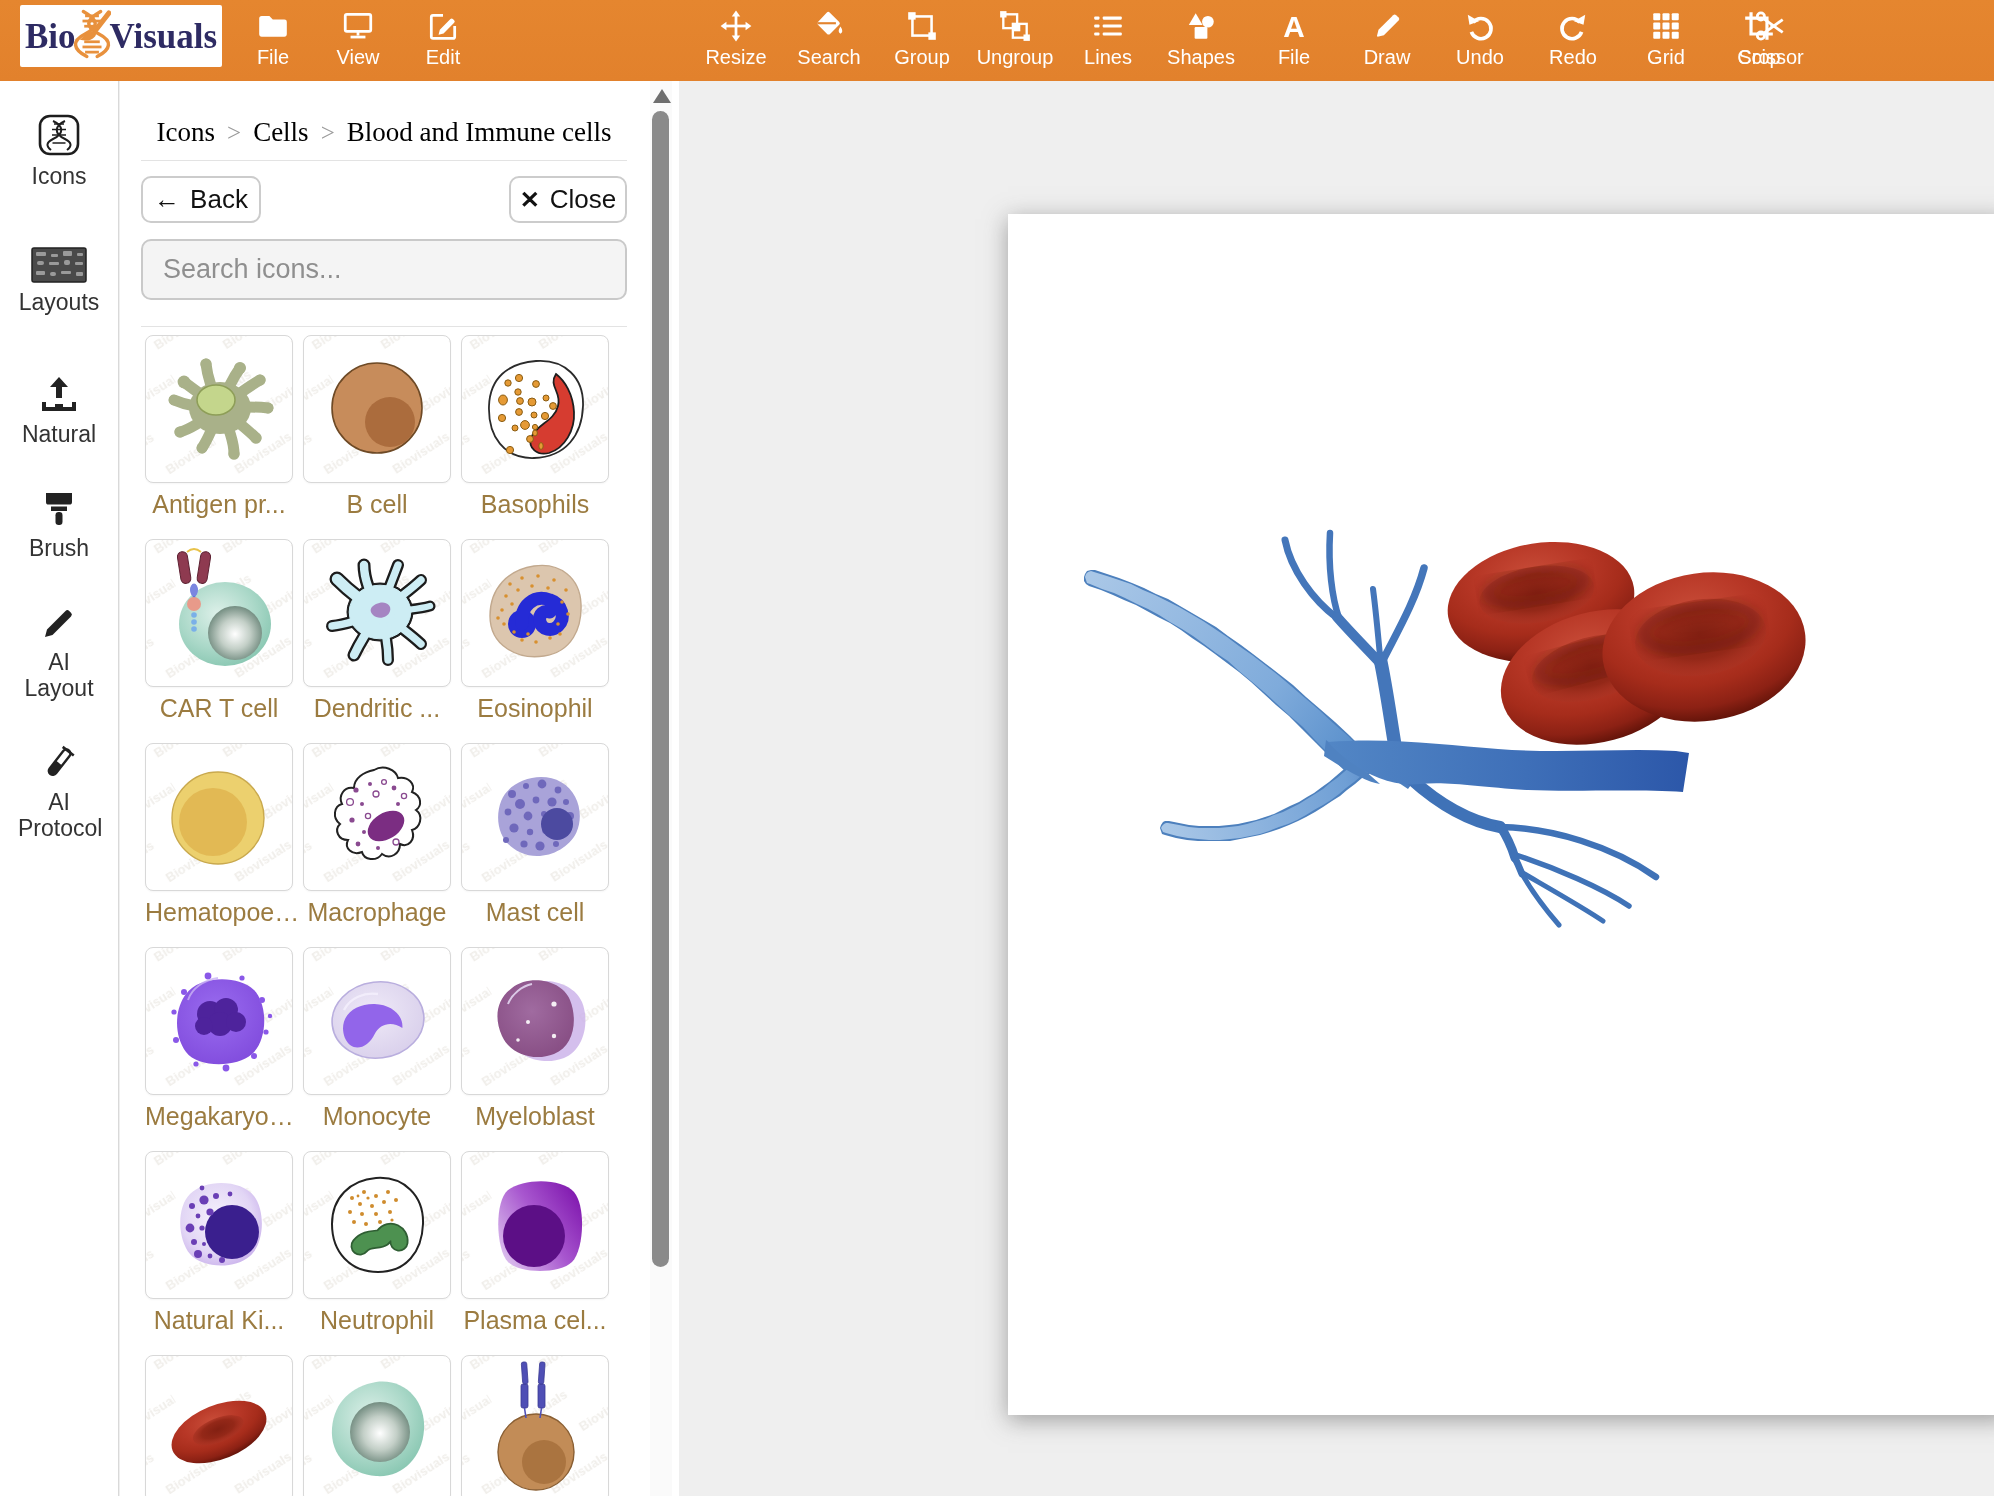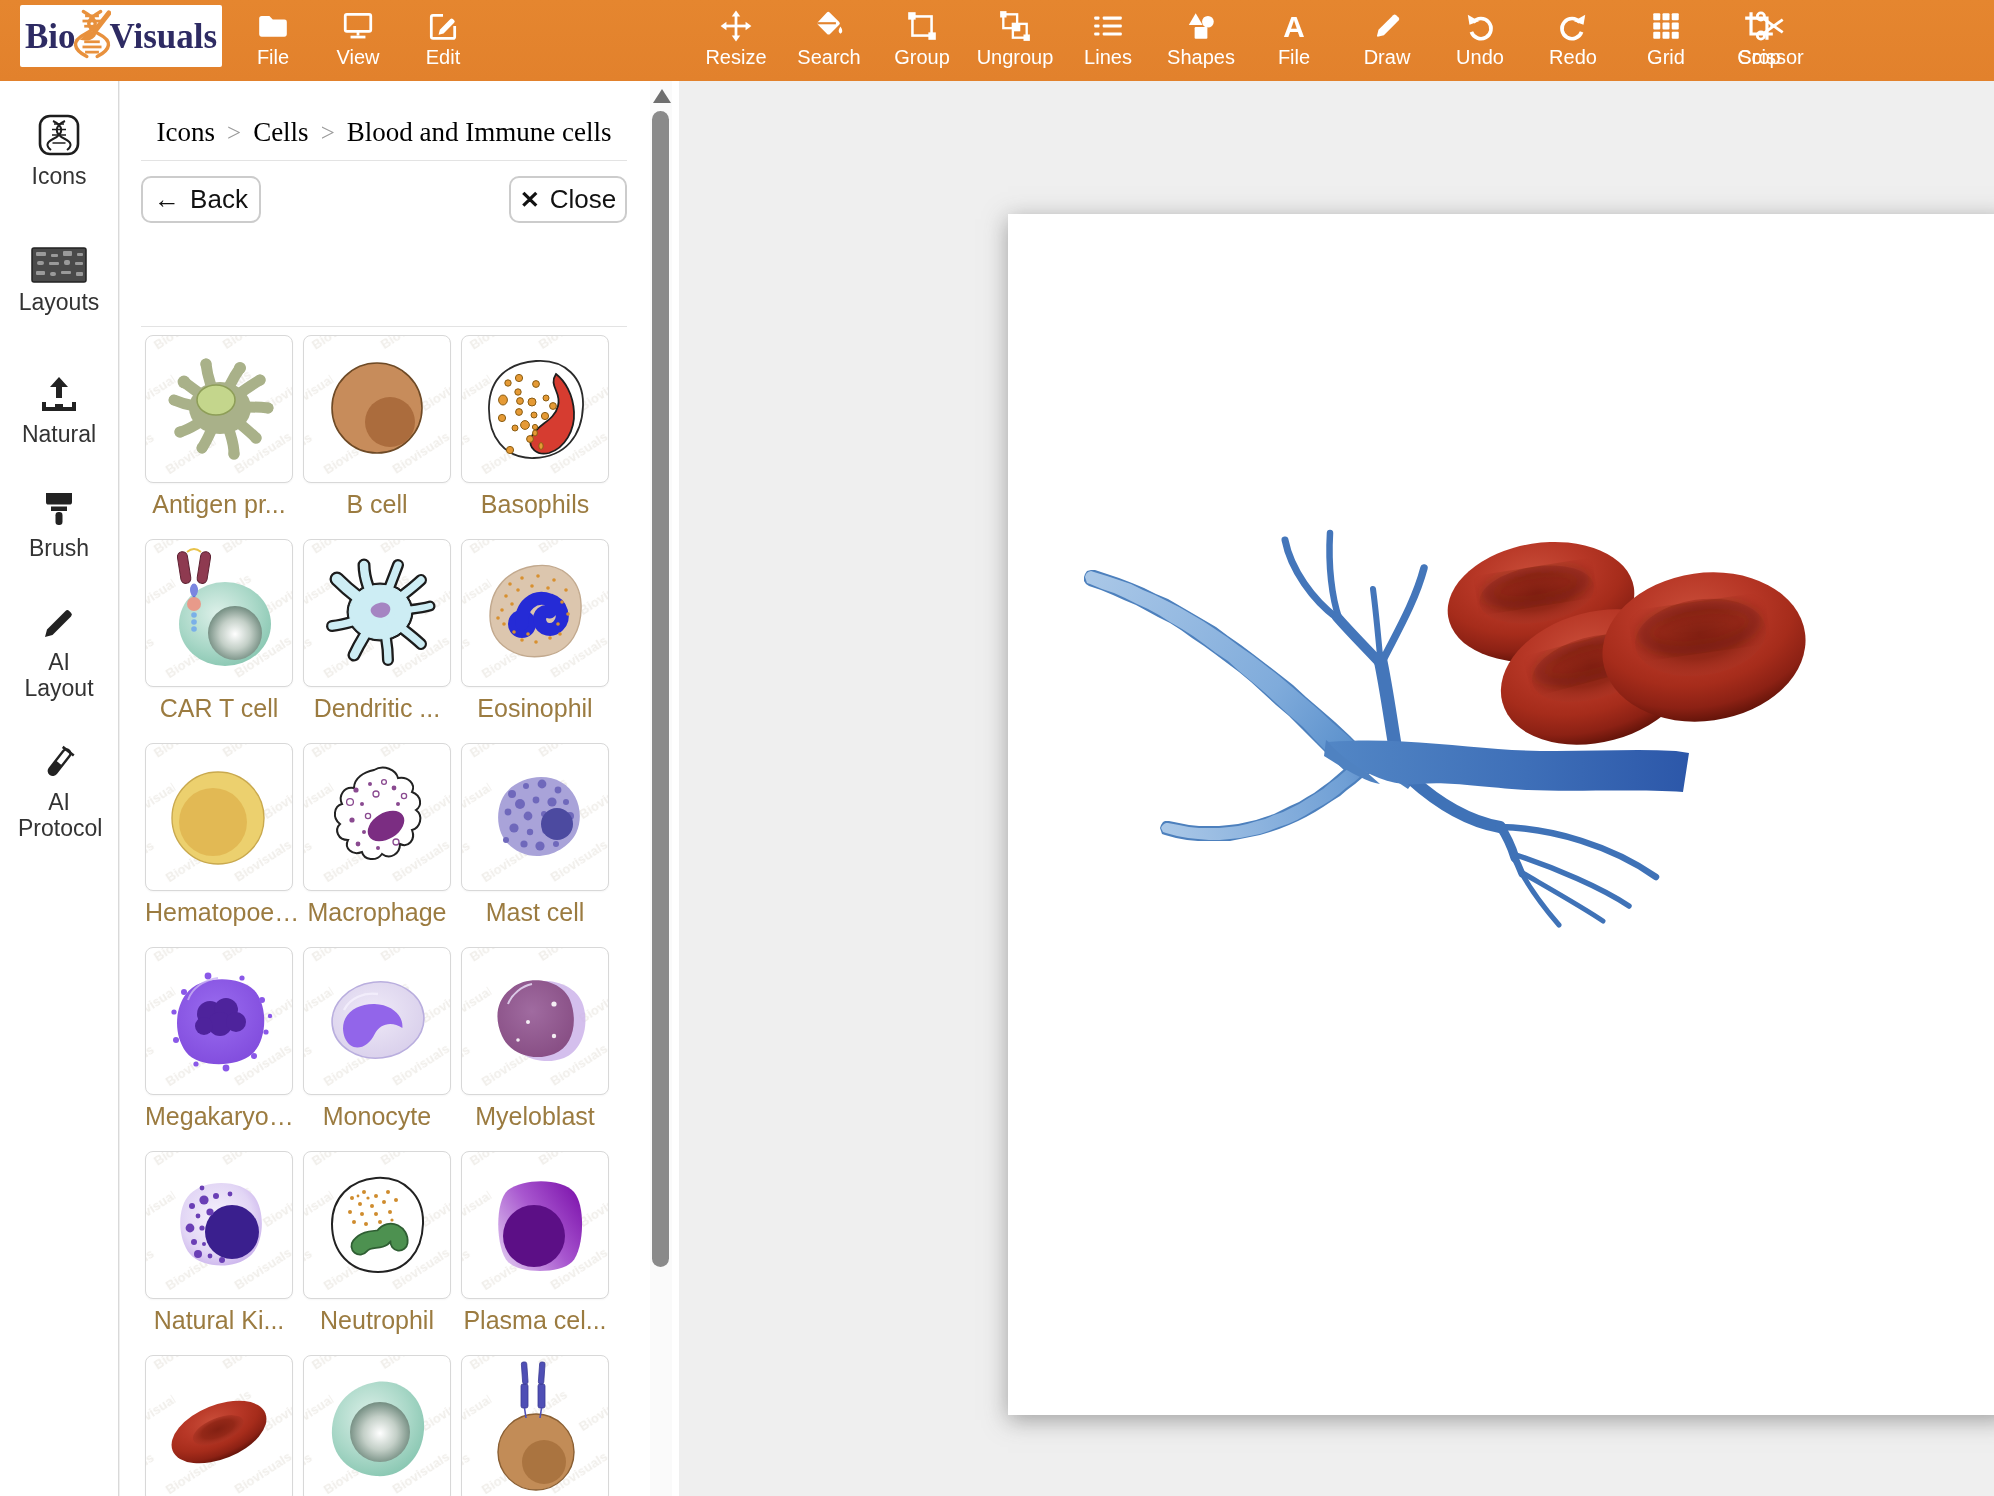--- a/index.html
+++ b/index.html
@@ -478,20 +478,21 @@
 
     <div class="pbtn back-btn">
       <span class="bicon">←</span>
       <span>Back</span>
     </div>
     <div class="pbtn close-btn">
       <span class="bicon">✕</span>
       <span>Close</span>
     </div>
 
+    <input class="searchbox" type="text" placeholder="Search icons..." style="">
 
     <div class="divider" style="top:245px"></div>
 
     <div class="grid">
 
       <div class="card" style="left:0px;top:0px">
         <div class="thumb">
             <svg class="art" width="148" height="148" viewBox="0 0 148 148">
           <rect width="148" height="148" fill="url(#wm)"></rect>
           <g stroke="#a9b189" stroke-width="11" stroke-linecap="round" fill="none">

